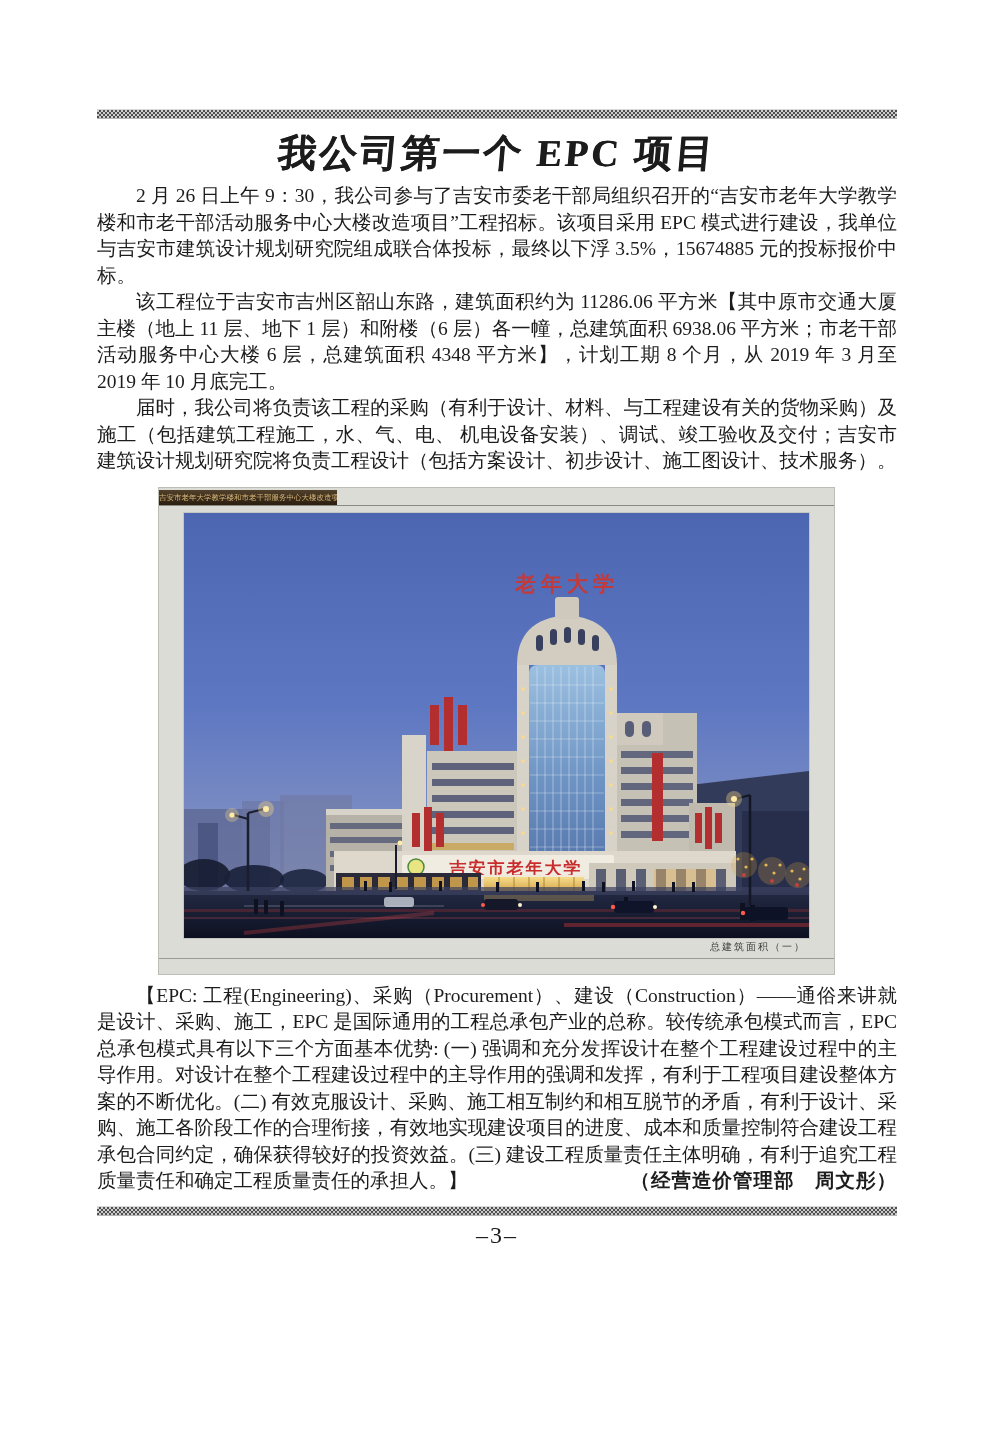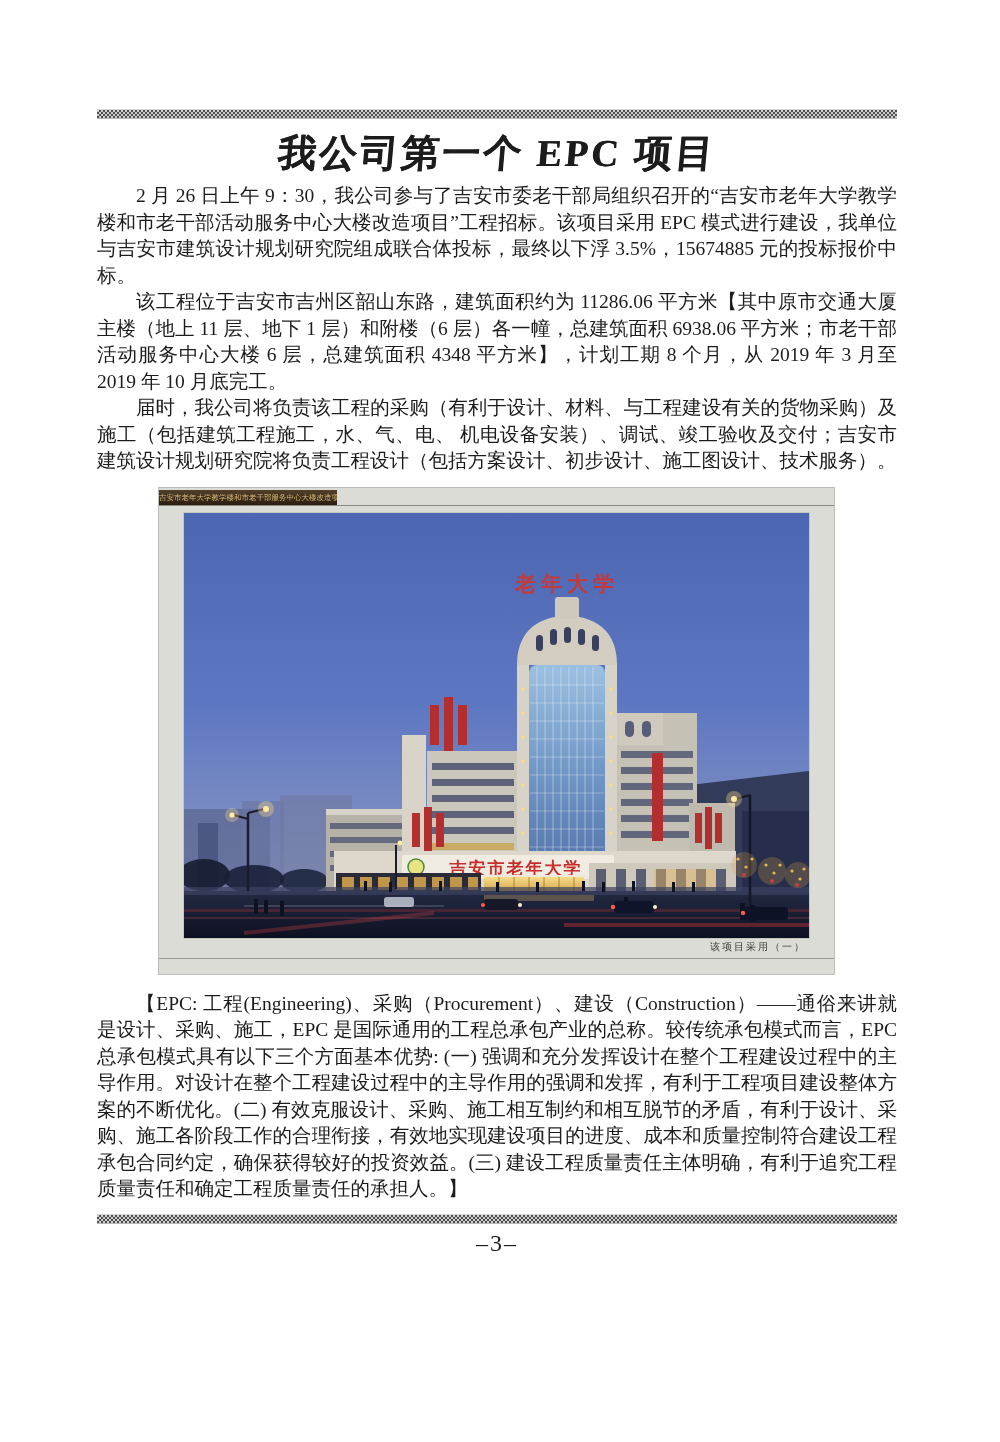--- a/index.html
+++ b/index.html
@@ -51,21 +51,21 @@
     background:linear-gradient(#51402a,#2b1e10);
     color:#d9b97c;
     font-size:7.5px; line-height:15px;
     text-align:center; white-space:nowrap; overflow:hidden;
   }
   .figure-topline  { position:absolute; left:0; top:17px;  width:100%; border-top:1px solid #8a8a84; }
   .figure-photo    { position:absolute; left:25px; top:25px; width:625px; height:425px; display:block; box-shadow:0 0 0 1px #c6c6c0; }
   .figure-caption  { position:absolute; right:28px; top:452px; font-size:10px; color:#3a3a3a; letter-spacing:2px; }
   .figure-bottomline { position:absolute; left:0; top:470px; width:100%; border-top:1px solid #9a9a94; }
 
-  .note-wrap { position:relative; margin-top:16px; }
+  .note-wrap { position:relative; margin-top:8px; }
   .byline {
     position:absolute; right:0; bottom:0;
     font-weight:bold; font-size:19.5px; line-height:26.5px;
     letter-spacing:1px;
   }
 
   .rule-bottom { margin-top:12px; }
   .page-number {
     text-align:center;
     font-size:24px; margin-top:7px; letter-spacing:2px;
@@ -344,26 +344,27 @@
               <circle cx="620" cy="356" r="1.6"></circle>
           </g>
           <g fill="#d04040" opacity="0.9">
             <circle cx="560" cy="362" r="2"></circle>
               <circle cx="588" cy="368" r="2"></circle>
               <circle cx="613" cy="372" r="2"></circle>
           </g>
         </g>
       </svg>
 
-      <div class="figure-caption">该项目采用（一）</div>
+      <div class="figure-caption">总建筑面积（一）</div>
       <div class="figure-bottomline"></div>
     </div>
 
     <div class="note-wrap">
       <p class="body">【EPC: 工程(Engineering)、采购（Procurement）、建设（Construction）——通俗来讲就是设计、采购、施工，EPC 是国际通用的工程总承包产业的总称。较传统承包模式而言，EPC 总承包模式具有以下三个方面基本优势: (一) 强调和充分发挥设计在整个工程建设过程中的主导作用。对设计在整个工程建设过程中的主导作用的强调和发挥，有利于工程项目建设整体方案的不断优化。(二) 有效克服设计、采购、施工相互制约和相互脱节的矛盾，有利于设计、采购、施工各阶段工作的合理衔接，有效地实现建设项目的进度、成本和质量控制符合建设工程承包合同约定，确保获得较好的投资效益。(三) 建设工程质量责任主体明确，有利于追究工程质量责任和确定工程质量责任的承担人。】</p>
+      <span class="byline">（经营造价管理部　周文彤）</span>
     </div>
 
     <div class="rule rule-bottom"></div>
 
     <div class="page-number">–3–</div>
 
   </div>
 </div>
 
 </body></html>

